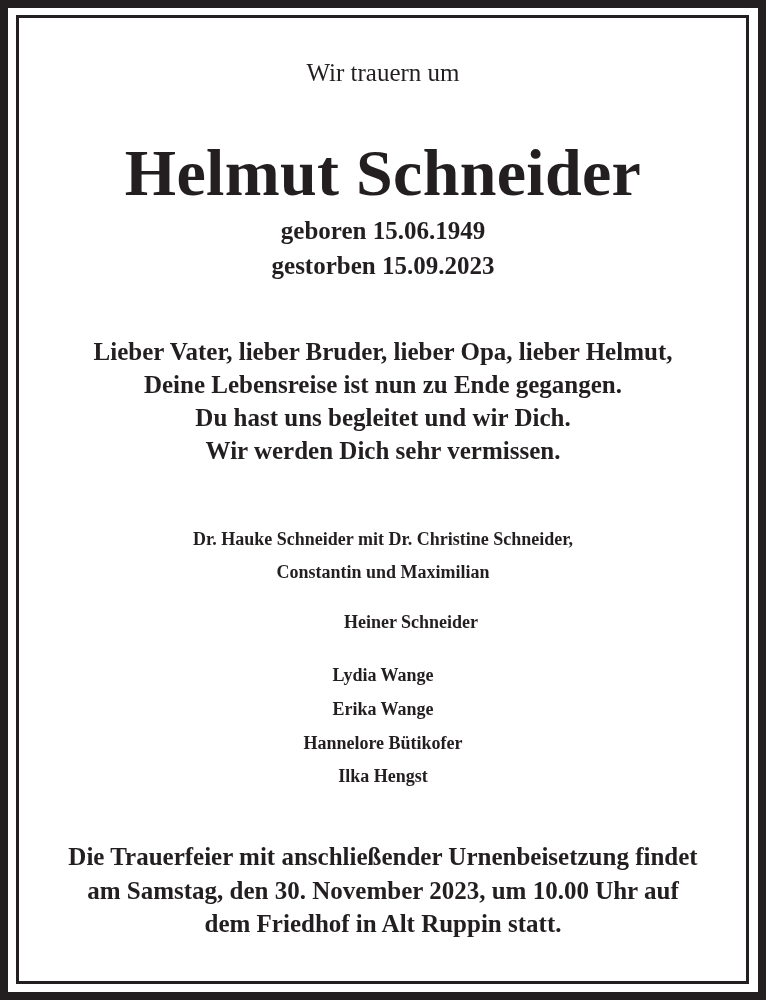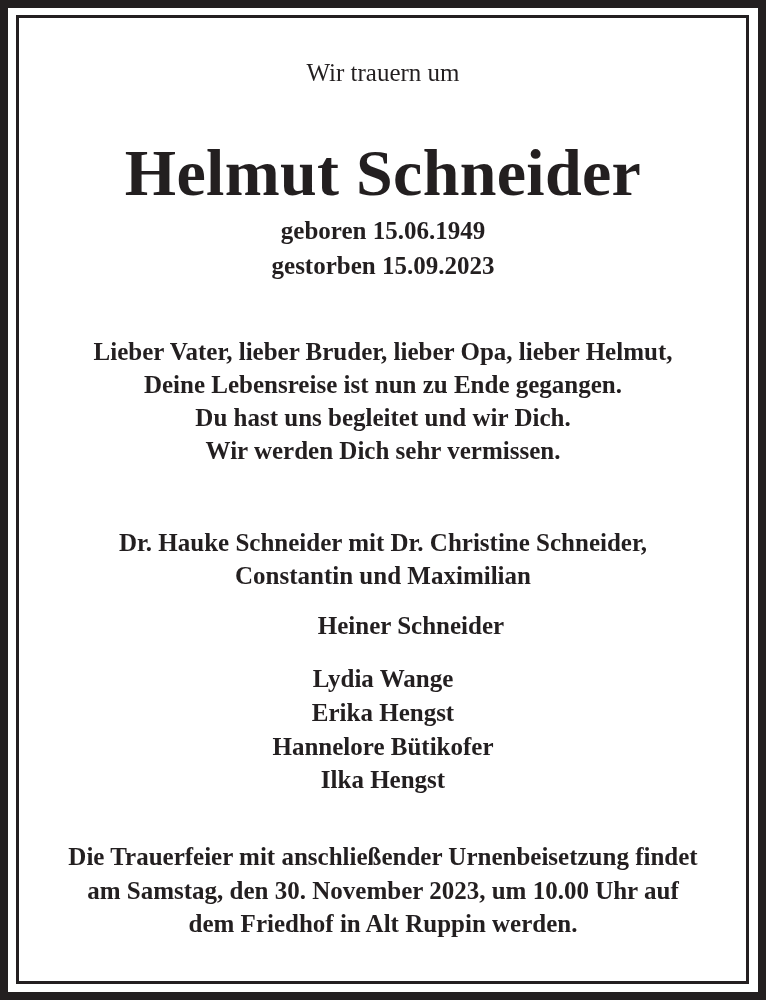--- a/index.html
+++ b/index.html
@@ -14,21 +14,21 @@
       box-sizing: border-box; border: 8px solid #231f20; background: #fff;
     }
     .inner-frame {
       position: absolute; left: 16px; top: 15px; width: 733px; height: 969px;
       box-sizing: border-box; border: 3px solid #231f20; background: #fff;
     }
     .line { position: absolute; left: 0; width: 766px; text-align: center; white-space: nowrap; }
     .reg { font-size: 25px; font-weight: bold; }
     .intro { top: 59px; font-size: 25px; }
     .name { top: 135px; font-size: 66px; font-weight: bold; letter-spacing: 0.3px; }
-    .bold { font-weight: bold; font-size: 25px; }
+    .bold { font-weight: bold; font-size: 18px; }
   </style>
 </head>
 <body>
 
 <div class="outer-frame"></div>
 <div class="inner-frame"></div>
 
 <div>
   <div class="line intro">Wir trauern um</div>
   <div class="line name">Helmut Schneider</div>
@@ -40,23 +40,23 @@
     <div class="line reg" style="top:371px;">Deine Lebensreise ist nun zu Ende gegangen.</div>
     <div class="line reg" style="top:404px;">Du hast uns begleitet und wir Dich.</div>
     <div class="line reg" style="top:437px;">Wir werden Dich sehr vermissen.</div>
   </div>
 
   <div>
     <div class="line bold" style="top:529px;">Dr. Hauke Schneider mit Dr. Christine Schneider,</div>
     <div class="line bold" style="top:562px;">Constantin und Maximilian</div>
     <div class="line bold" style="top:612px;margin-left:28px;">Heiner Schneider</div>
     <div class="line bold" style="top:665px;">Lydia Wange</div>
-    <div class="line bold" style="top:699px;">Erika Hengst</div>
+    <div class="line bold" style="top:699px;">Erika Wange</div>
     <div class="line bold" style="top:733px;">Hannelore Bütikofer</div>
     <div class="line bold" style="top:766px;">Ilka Hengst</div>
   </div>
 
   <div>
     <div class="line reg" style="top:843px;">Die Trauerfeier mit anschließender Urnenbeisetzung findet</div>
     <div class="line reg" style="top:877px;">am Samstag, den 30. November 2023, um 10.00 Uhr auf</div>
-    <div class="line reg" style="top:910px;">dem Friedhof in Alt Ruppin werden.</div>
+    <div class="line reg" style="top:910px;">dem Friedhof in Alt Ruppin statt.</div>
   </div>
 </div>
 
 </body></html>

